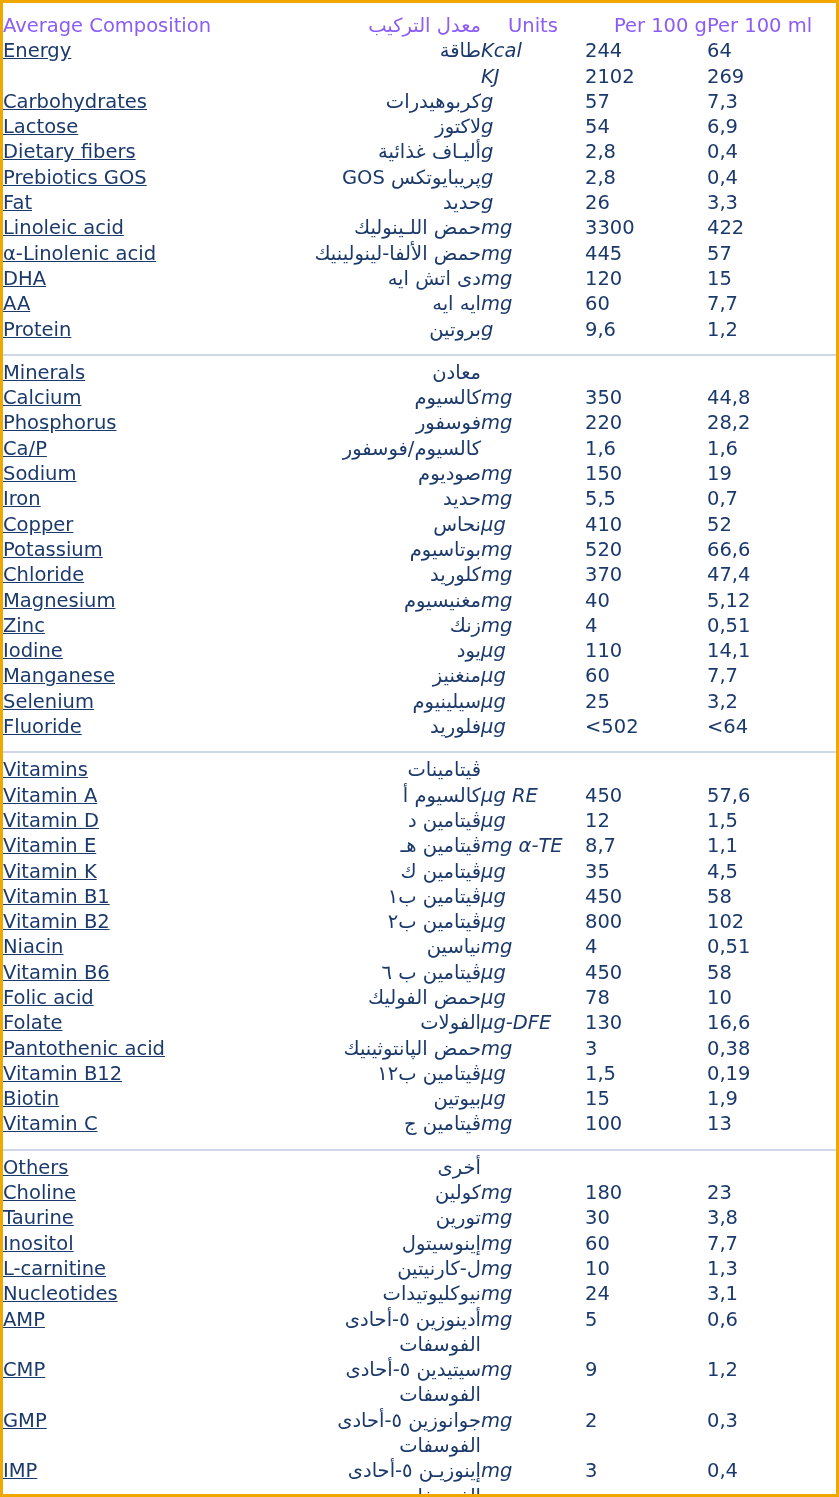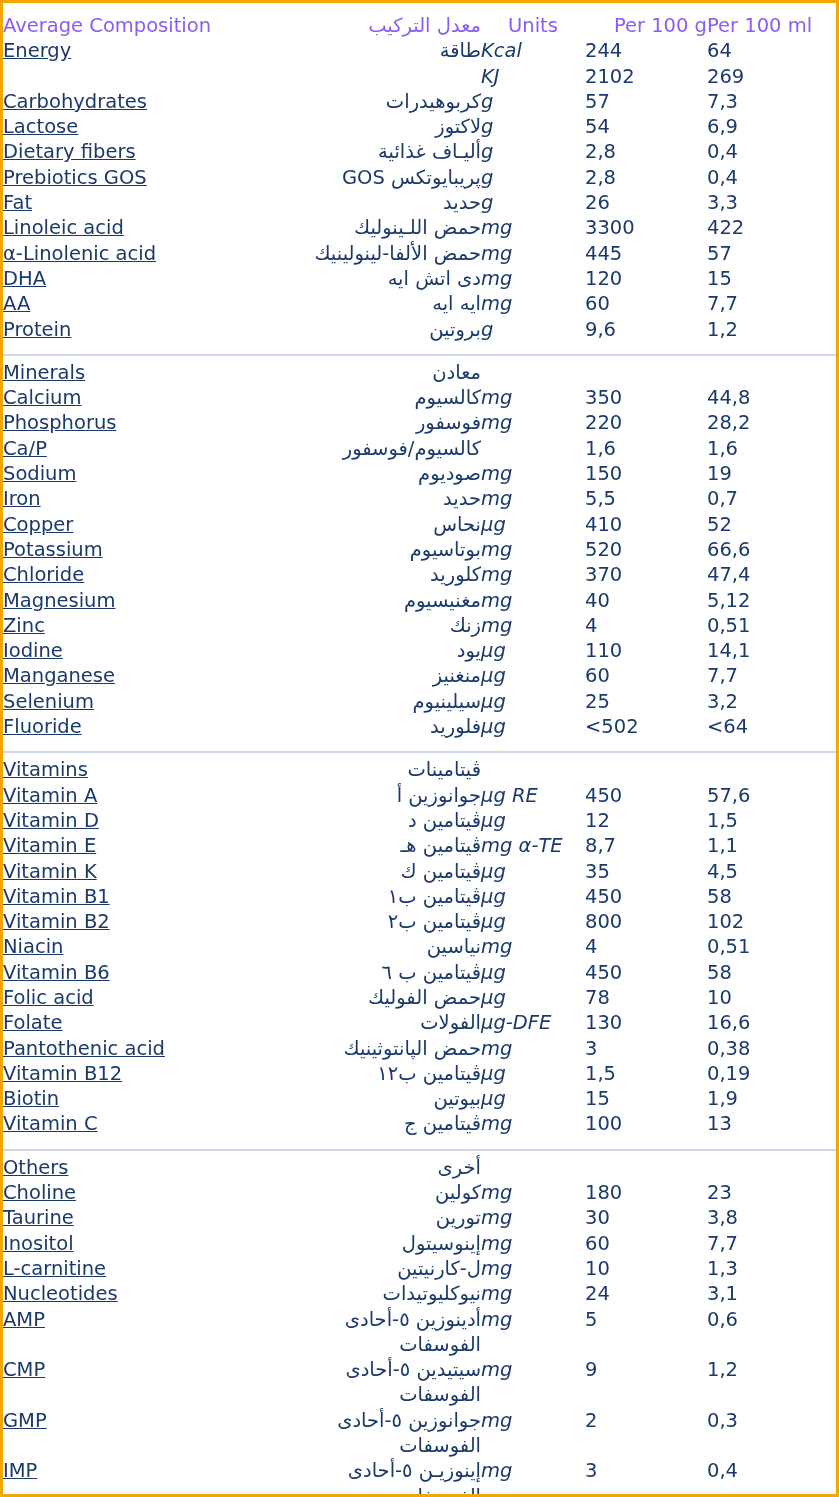--- a/index.html
+++ b/index.html
@@ -303,21 +303,21 @@
         </tr>
         <tr class="section-head">
           <td class="en">Vitamins</td>
           <td class="ar">ڤيتامينات</td>
           <td></td>
           <td></td>
           <td></td>
         </tr>
         <tr>
           <td class="en">Vitamin A</td>
-          <td class="ar">جوانوزين أ</td>
+          <td class="ar">كالسيوم أ</td>
           <td class="unit">µg RE</td>
           <td class="g">450</td>
           <td class="ml">57,6</td>
         </tr>
         <tr>
           <td class="en">Vitamin D</td>
           <td class="ar">ڤيتامين د</td>
           <td class="unit">µg</td>
           <td class="g">12</td>
           <td class="ml">1,5</td>

